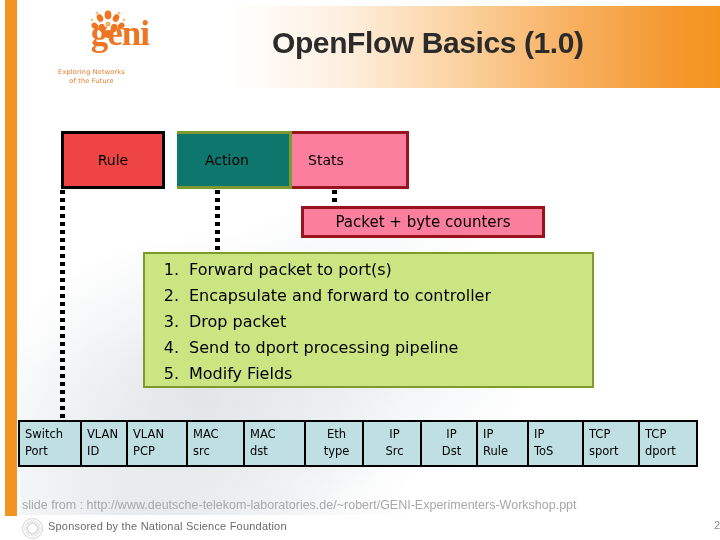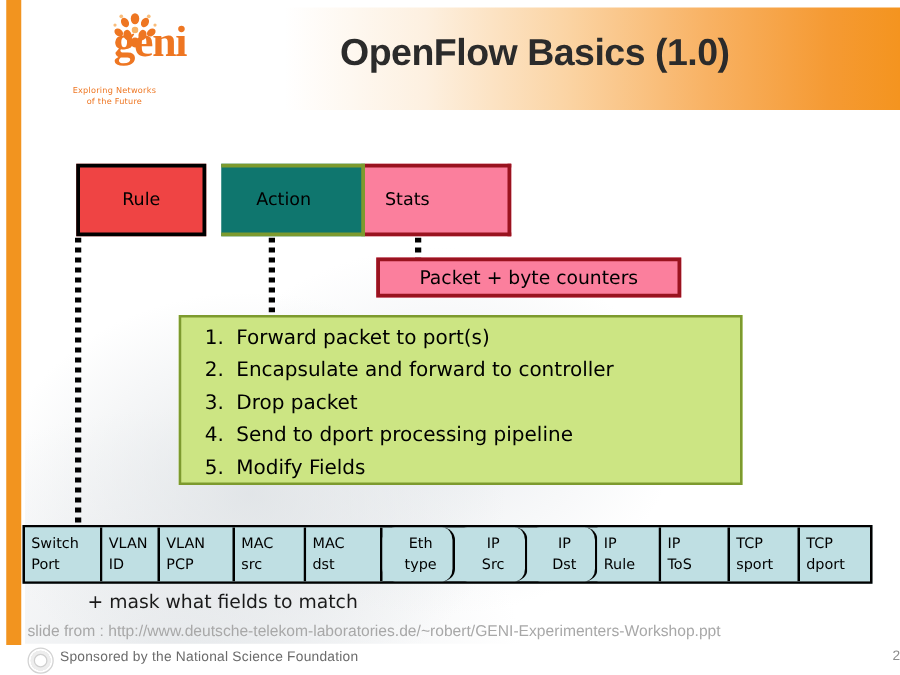--- a/index.html
+++ b/index.html
@@ -206,21 +206,21 @@
     padding: 4px 0 0 5px;
     font-family: "DejaVu Sans", sans-serif;
     font-size: 11.5px;
     color: #000000;
     line-height: 1.45;
     display: flex;
     flex-direction: column;
     justify-content: flex-start;
   }
   .field-cell:last-child { border-right: none; }
-  .field-cell.center { align-items: center; border-radius: 10px; }
+  .field-cell.center { align-items: center; }
   .field-l2 { white-space: nowrap; }
 
   
   #mask-note {
     position: absolute;
     left: 70px; top: 472px;
     font-family: "DejaVu Sans", sans-serif;
     font-size: 15px;
     color: #1a1a1a;
   }
@@ -399,21 +399,20 @@
       <div class="field-cell" style="width: 56px;">
         <div class="field-l2">TCP</div>
         <div class="field-l2">sport</div>
       </div>
       <div class="field-cell" style="width: 56px;">
         <div class="field-l2">TCP</div>
         <div class="field-l2">dport</div>
       </div>
     </div>
 
-  <div id="mask-note">+ mask what fields to match</div>
 
   <div id="source-line">slide from : http://www.deutsche-telekom-laboratories.de/~robert/GENI-Experimenters-Workshop.ppt</div>
   <div id="footer-band"></div>
   <div id="nsf-seal"></div>
   <div id="nsf-text">Sponsored by the National Science Foundation</div>
   <div id="page-number">22</div>
 
 </div>
 
 </body></html>

